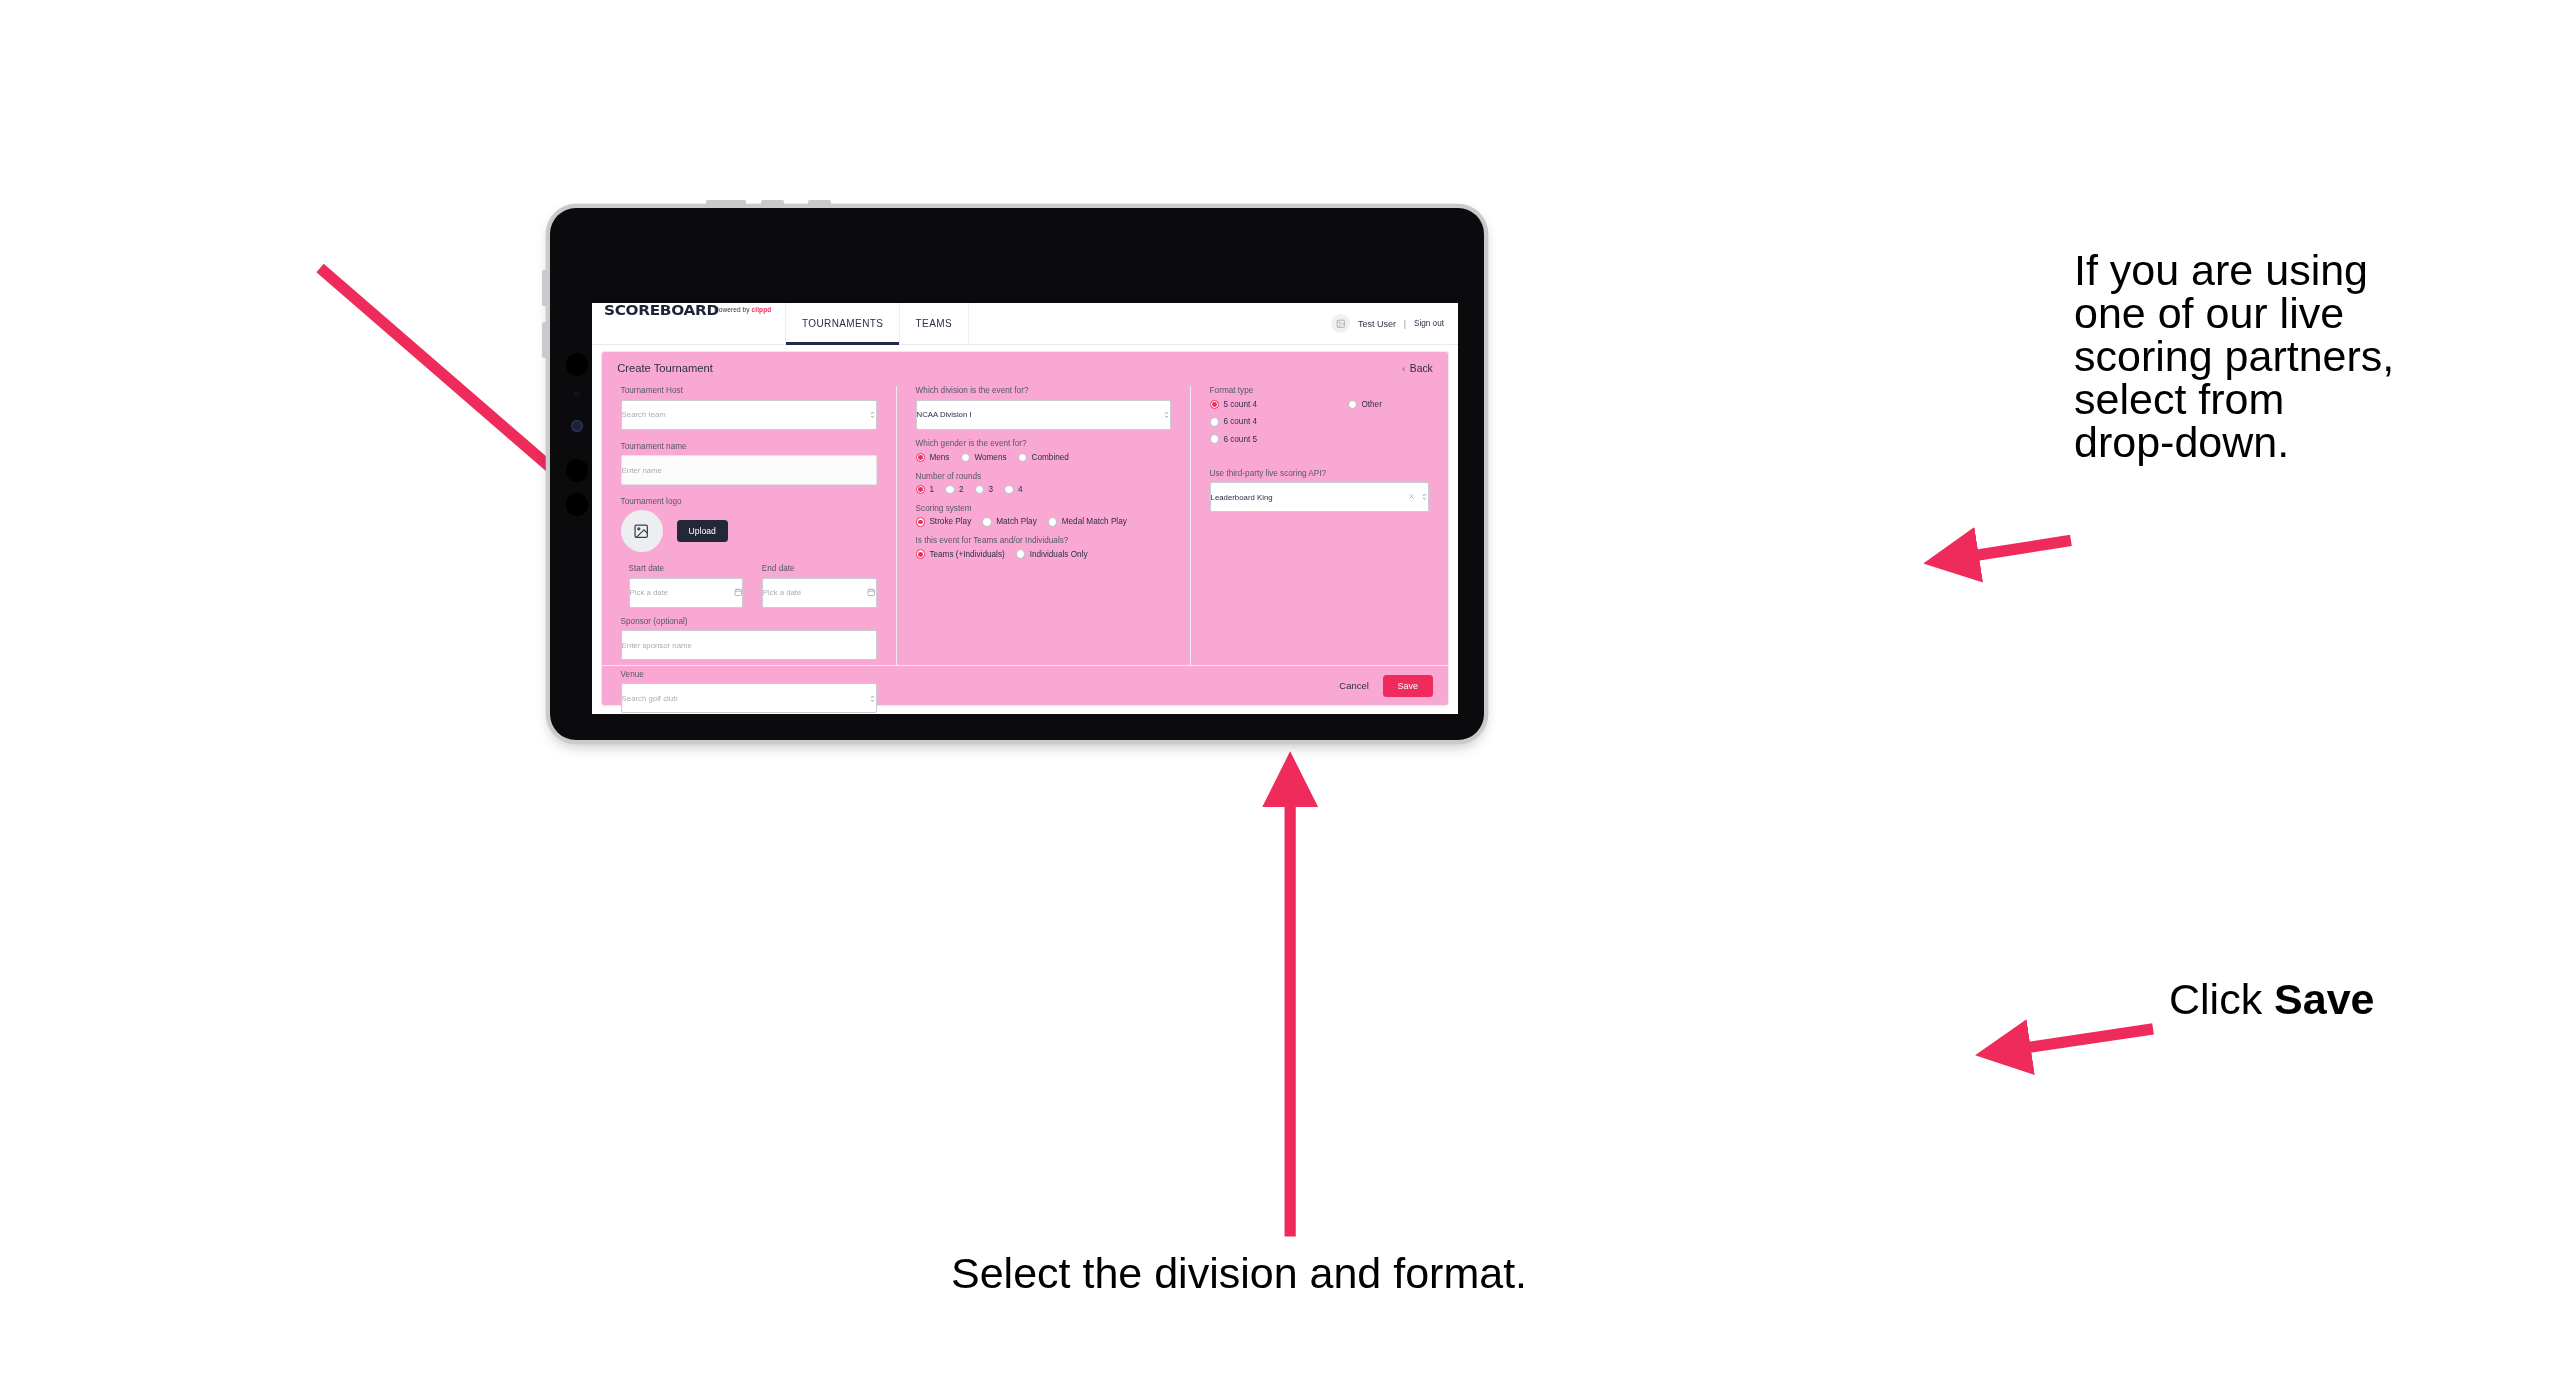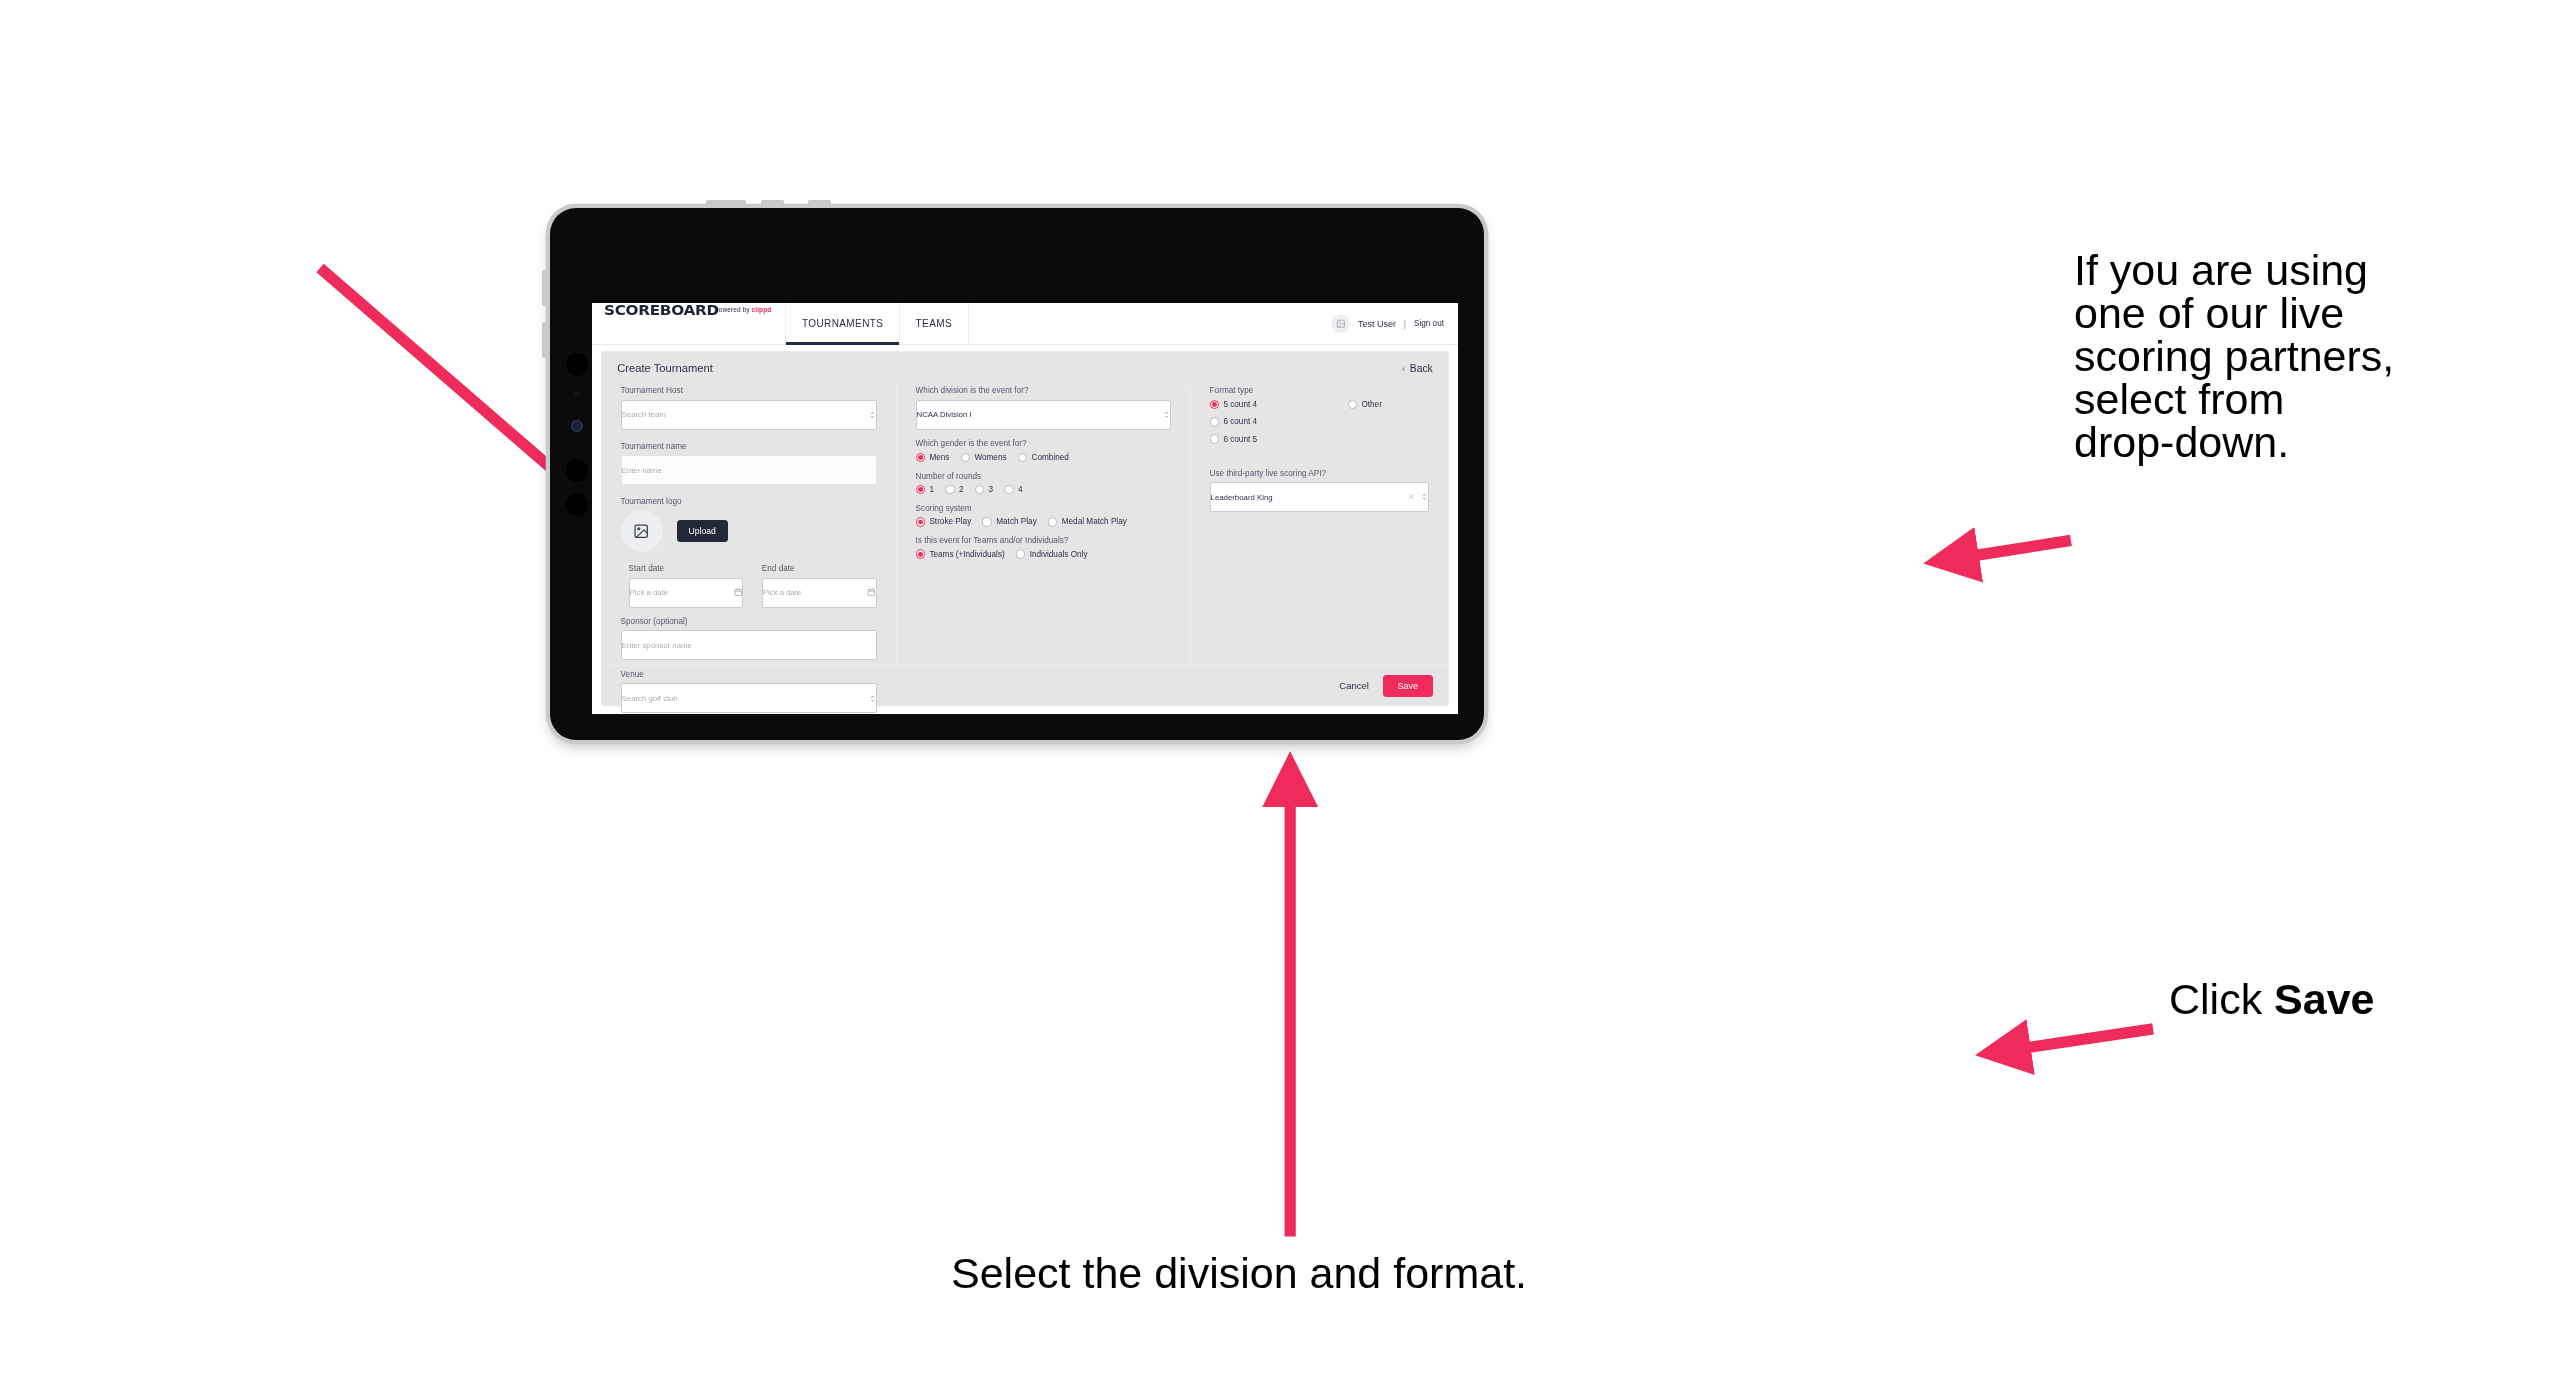--- a/index.html
+++ b/index.html
@@ -91,21 +91,21 @@
     width:19px; height:19px; border-radius:50%; background:#eff0f2;
     display:flex; align-items:center; justify-content:center; color:#9aa0a6;
   }
   .hdr-user { font-size:9px; color:#2b2f45; }
   .hdr-sep { color:#9aa0a6; font-size:9px; }
   .hdr-signout { font-size:8.2px; color:#2b2f45; cursor:pointer; }
 
   
   #card {
     margin: 6px 8.6px 0 8.6px;
-    background:#e5e5e5;
+    background:#f9a8d4;
     border:0.9px solid #e9eaec;
     border-radius:3.5px;
     height: 355px;
     display:flex; flex-direction:column;
     box-shadow: 0 0.9px 1.7px rgba(0,0,0,.03);
   }
   #card-top {
     display:flex; align-items:center; padding: 10.4px 15.6px 8.6px 15.6px;
   }
   #page-title { font-size:11.2px; color:#2b2f45; }

